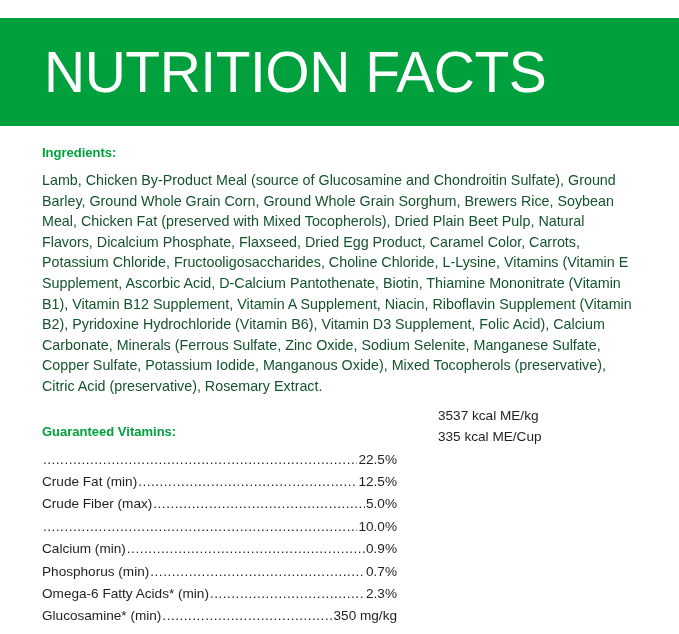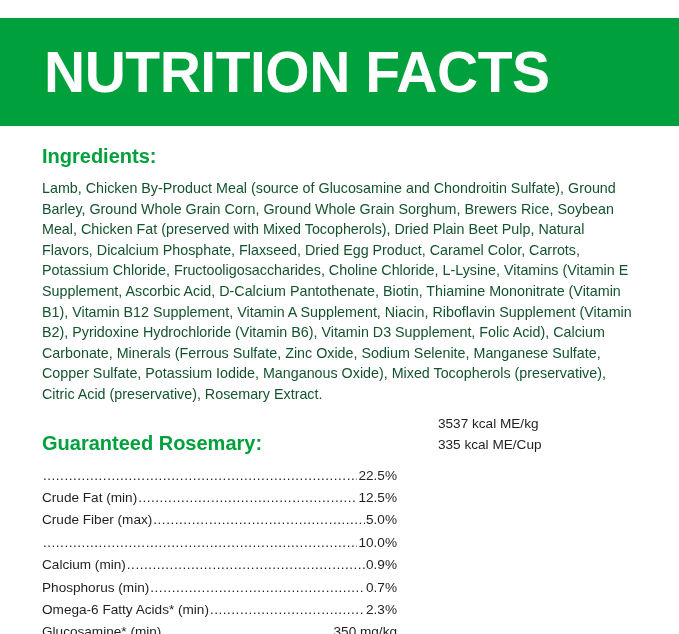--- a/index.html
+++ b/index.html
@@ -28,35 +28,35 @@
     height: 108px;
     background: #00a03c;
     display: flex;
     align-items: center;
   }
   .header-title {
     margin-left: 44px;
     color: #ffffff;
     font-size: 57px;
     line-height: 1;
-    font-weight: bold;
+    font-weight: normal;
     letter-spacing: -0.5px;
     font-family: "Liberation Sans", sans-serif;
   }
   .content {
     position: absolute;
     top: 126px;
     left: 0;
     width: 679px;
     padding: 0 42px 0 42px;
     box-sizing: border-box;
   }
   .section-heading {
     color: #00a03c;
-    font-size: 20px;
+    font-size: 13px;
     font-weight: bold;
     margin: 19px 0 10px 0;
   }
   .ingredients-body {
     font-size: 14.3px;
     line-height: 20.6px;
     color: #14532d;
     text-align: left;
     max-width: 594px;
   }
@@ -116,21 +116,21 @@
     <div class="header-title">NUTRITION FACTS</div>
   </div>
 
   <div class="content">
 
     <div class="section-heading">Ingredients:</div>
     <div class="ingredients-body">Lamb, Chicken By-Product Meal (source of Glucosamine and Chondroitin Sulfate), Ground Barley, Ground Whole Grain Corn, Ground Whole Grain Sorghum, Brewers Rice, Soybean Meal, Chicken Fat (preserved with Mixed Tocopherols), Dried Plain Beet Pulp, Natural Flavors, Dicalcium Phosphate, Flaxseed, Dried Egg Product, Caramel Color, Carrots, Potassium Chloride, Fructooligosaccharides, Choline Chloride, L-Lysine, Vitamins (Vitamin E Supplement, Ascorbic Acid, D-Calcium Pantothenate, Biotin, Thiamine Mononitrate (Vitamin B1), Vitamin B12 Supplement, Vitamin A Supplement, Niacin, Riboflavin Supplement (Vitamin B2), Pyridoxine Hydrochloride (Vitamin B6), Vitamin D3 Supplement, Folic Acid), Calcium Carbonate, Minerals (Ferrous Sulfate, Zinc Oxide, Sodium Selenite, Manganese Sulfate, Copper Sulfate, Potassium Iodide, Manganous Oxide), Mixed Tocopherols (preservative), Citric Acid (preservative), Rosemary Extract.</div>
 
     <div class="columns">
       <div class="col-left">
-        <div class="section-heading">Guaranteed Rosemary:</div>
+        <div class="section-heading">Guaranteed Vitamins:</div>
         <div class="ga-list" id="ga-list">
             <div class="ga-row">
               <span class="ga-dots">........................................................................................................................</span>
               <span class="ga-value">22.5%</span>
             </div>
             <div class="ga-row">
               <span class="ga-label">Crude Fat (min)</span>
               <span class="ga-dots">........................................................................................................................</span>
               <span class="ga-value">12.5%</span>
             </div>

